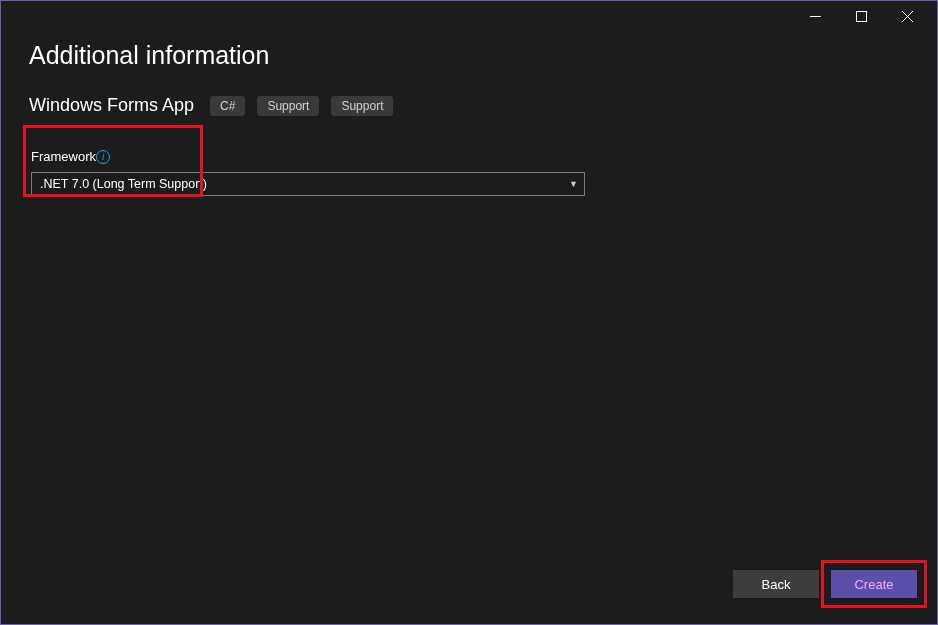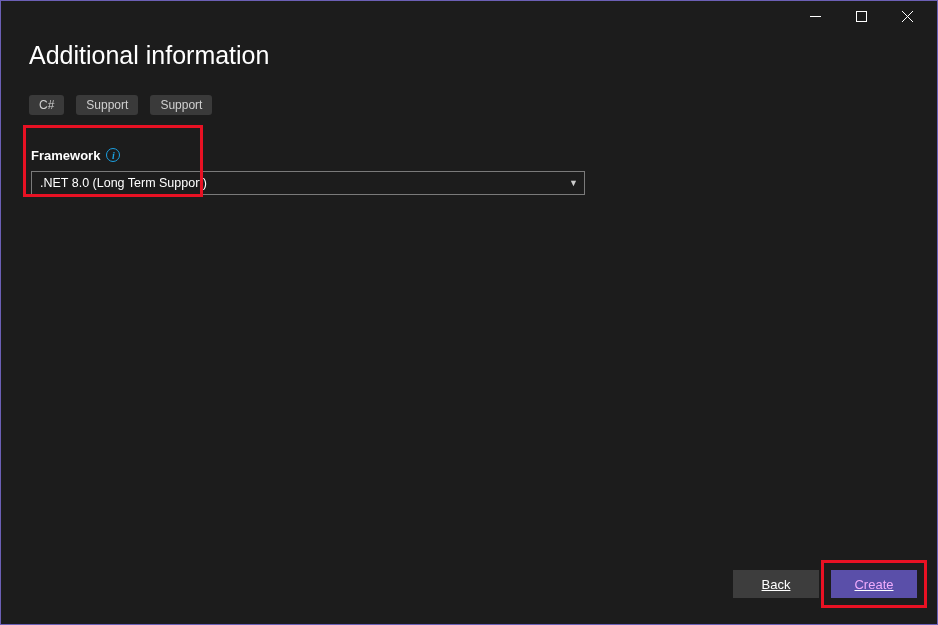--- a/index.html
+++ b/index.html
@@ -64,24 +64,22 @@
       position: absolute;
       left: 22px;
       top: 124px;
       width: 180px;
       height: 72px;
       border: 3px solid #e81123;
       pointer-events: none;
     }
     .framework-label-row {
       display: flex;
-      align-items: flex-start;
-      gap: 6px;
+      align-items: center;
       margin: 33px 0 0 30px;
-      font-weight: bold;
     }
     .framework-label {
       font-size: 13px;
       color: #ffffff;
     }
     .info-icon {
       width: 14px;
       height: 14px;
       border: 1px solid #1ba1e2;
       border-radius: 50%;
@@ -112,21 +110,20 @@
     .dropdown-arrow {
       font-size: 9px;
       color: #cccccc;
     }
     .button-row {
       position: absolute;
       bottom: 26px;
       right: 20px;
       display: flex;
       gap: 12px;
-      text-decoration: underline;
     }
     .btn {
       min-width: 86px;
       height: 28px;
       border: none;
       font-size: 13px;
       font-family: inherit;
       cursor: pointer;
       display: flex;
       align-items: center;
@@ -168,32 +165,33 @@
     <svg width="11" height="11" viewBox="0 0 11 11">
       <line x1="0" y1="0" x2="11" y2="11" stroke="#ffffff" stroke-width="1"></line>
       <line x1="11" y1="0" x2="0" y2="11" stroke="#ffffff" stroke-width="1"></line>
     </svg>
   </div>
 </div>
 
 <h1 class="main-heading">Additional information</h1>
 
 <div class="subtitle-row">
+  <span class="subtitle-text">Windows Forms App</span>
   <span class="tag">C#</span>
   <span class="tag">Support</span>
   <span class="tag">Support</span>
 </div>
 
 <div class="framework-label-row">
   <span class="framework-label">Framework</span>
   <span class="info-icon">i</span>
 </div>
 
 <div class="dropdown">
-  <span class="dropdown-text">.NET 8.0 (Long Term Support)</span>
+  <span class="dropdown-text">.NET 7.0 (Long Term Support)</span>
   <span class="dropdown-arrow">▼</span>
 </div>
 
 <div class="highlight-framework"></div>
 
 <div class="button-row">
   <button class="btn btn-back">Back</button>
   <button class="btn btn-create">Create</button>
 </div>
 

